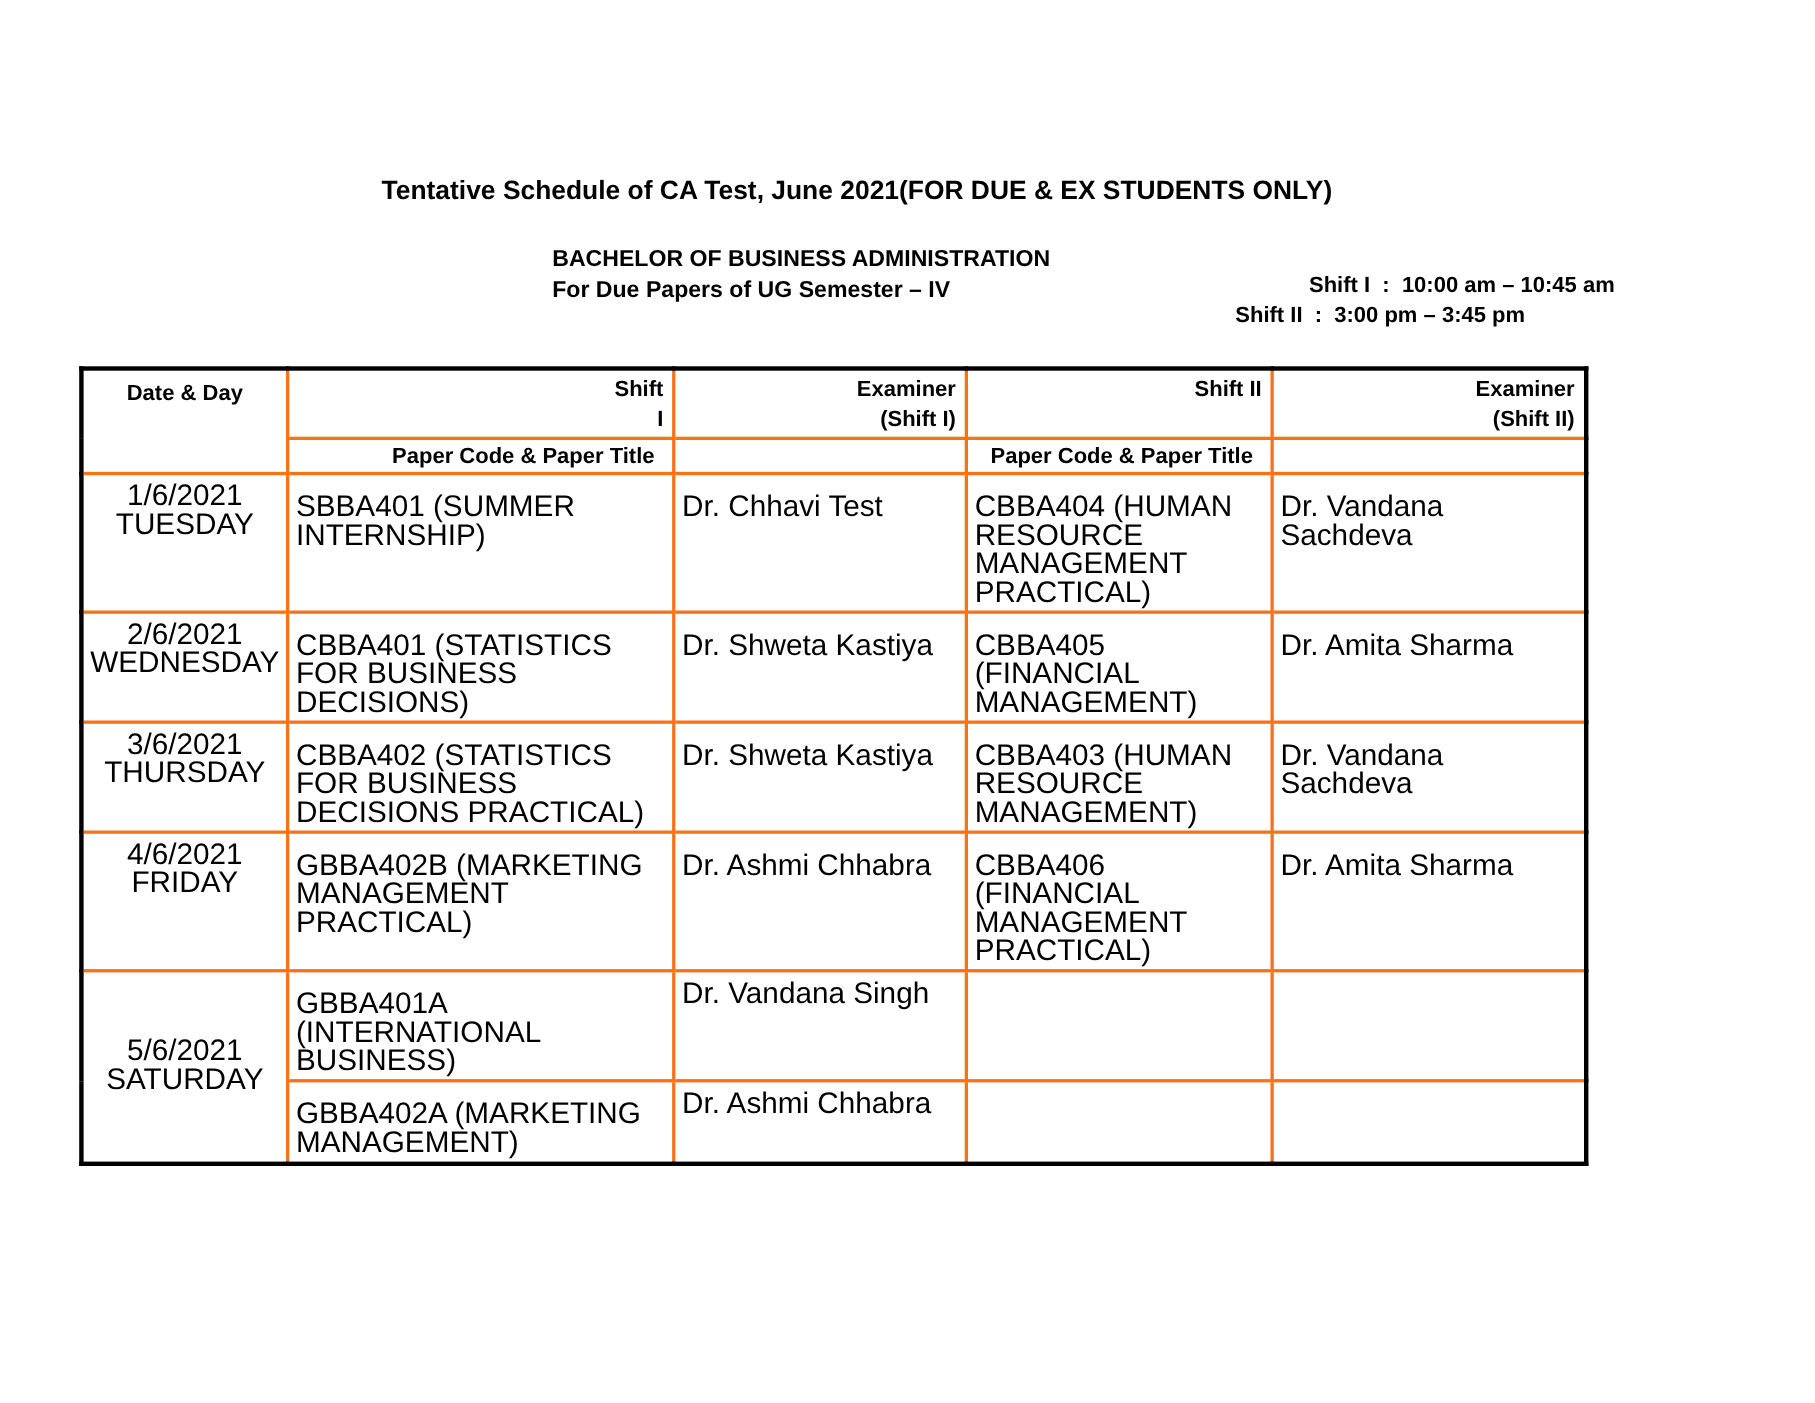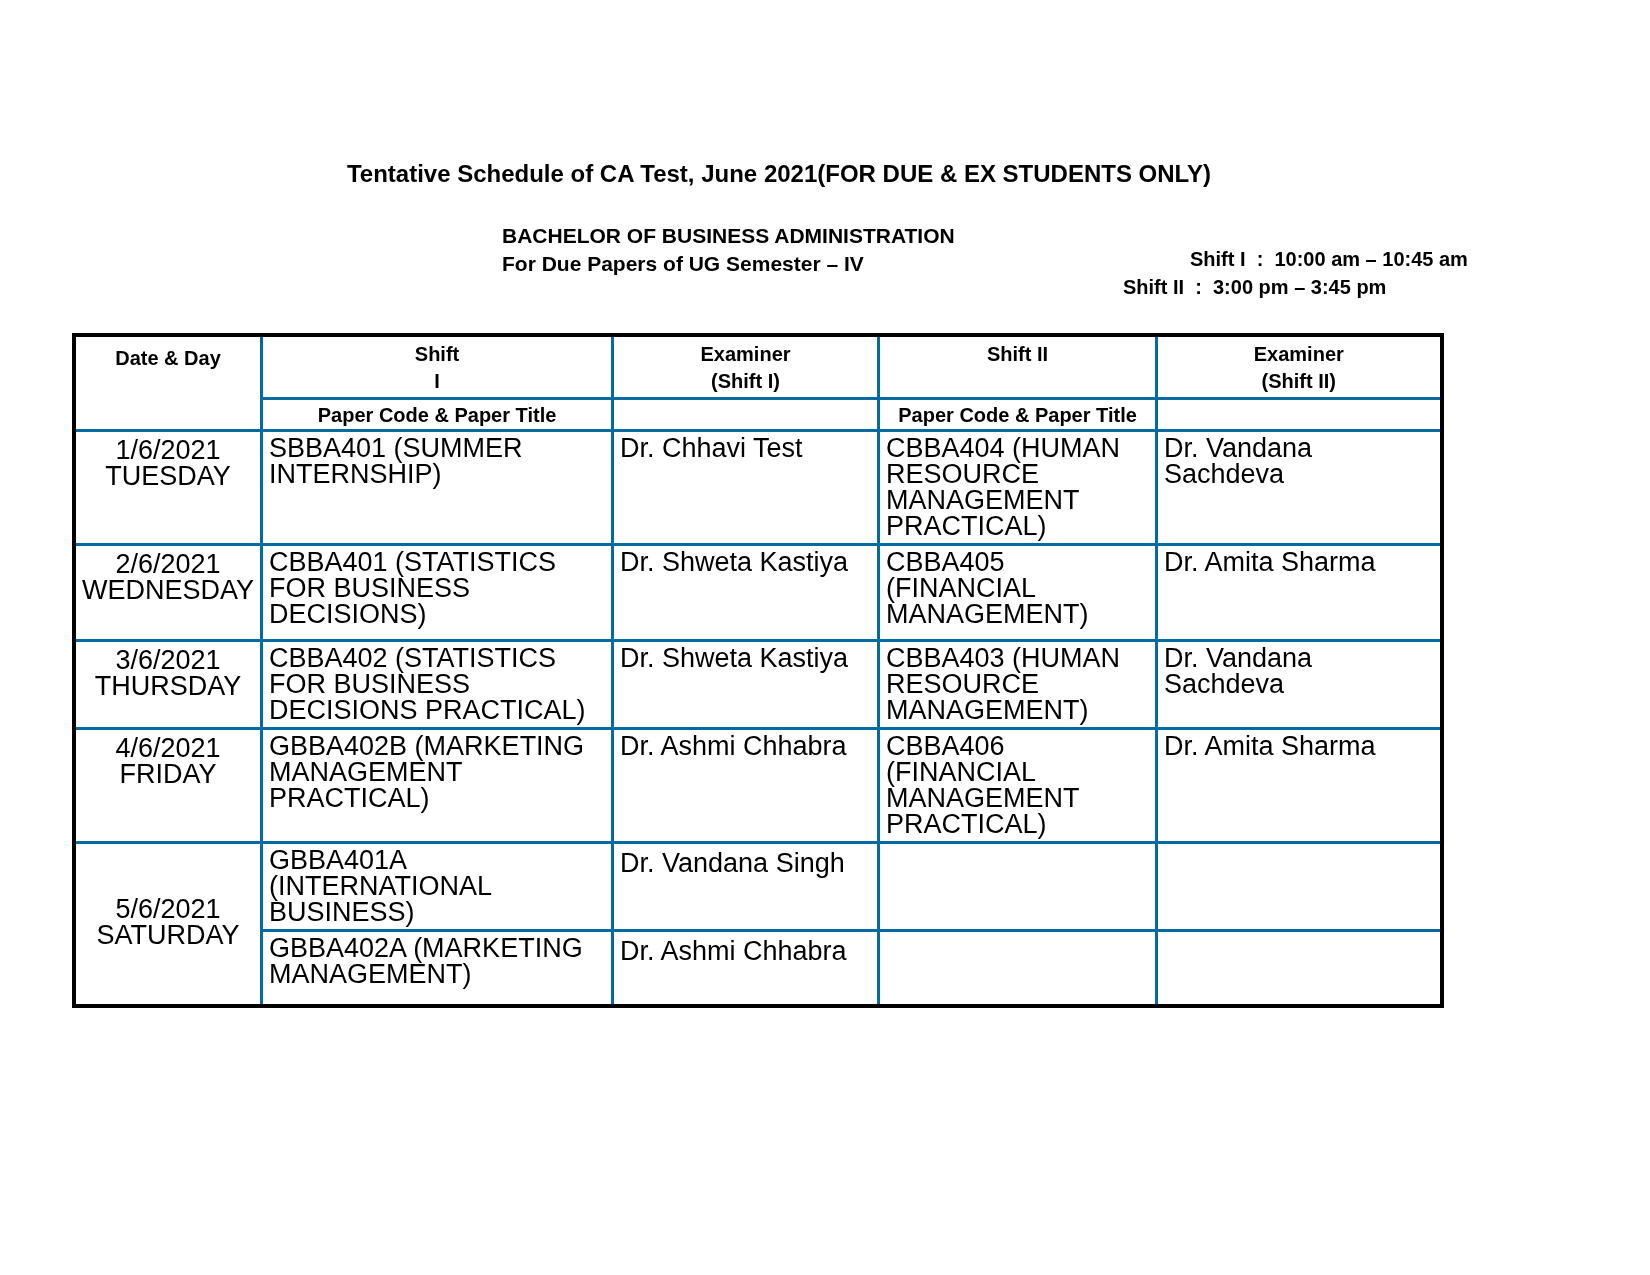--- a/index.html
+++ b/index.html
@@ -57,27 +57,27 @@
   table.schedule {
     position: absolute;
     left: 72px;
     top: 333px;
     border-collapse: collapse;
     table-layout: fixed;
     border: 4px solid #000;
     background: #fff;
   }
   .schedule th, .schedule td {
-    border: 3px solid #0369a1;
+    border: 3px solid #f97316;
     overflow: hidden;
   }
   .schedule th {
     font-size: 20px;
     font-weight: bold;
-    text-align: center;
+    text-align: right;
     vertical-align: top;
     padding: 4px 8px 2px 8px;
     line-height: 27px;
   }
   th.multiline { white-space: pre-line; }
   th.datehead {
     text-align: center;
     vertical-align: top;
     padding-top: 8px;
   }
@@ -89,21 +89,21 @@
   .thin-b { border-bottom-width: 2px; }
   .thin-t { border-top-width: 2px; }
 
   .schedule td {
     font-size: 27px;
     font-weight: normal;
     line-height: 26px;
     vertical-align: top;
     padding: 0 6px 4px 6px;
   }
-  td.pad  { padding-top: 3px; }
+  td.pad  { padding-top: 15px; }
   td.date {
     text-align: center;
     padding-top: 5px;
   }
   td.date-mid {
     text-align: center;
     vertical-align: middle;
   }
   td.exam-top { padding-top: 6px; }
 </style>

